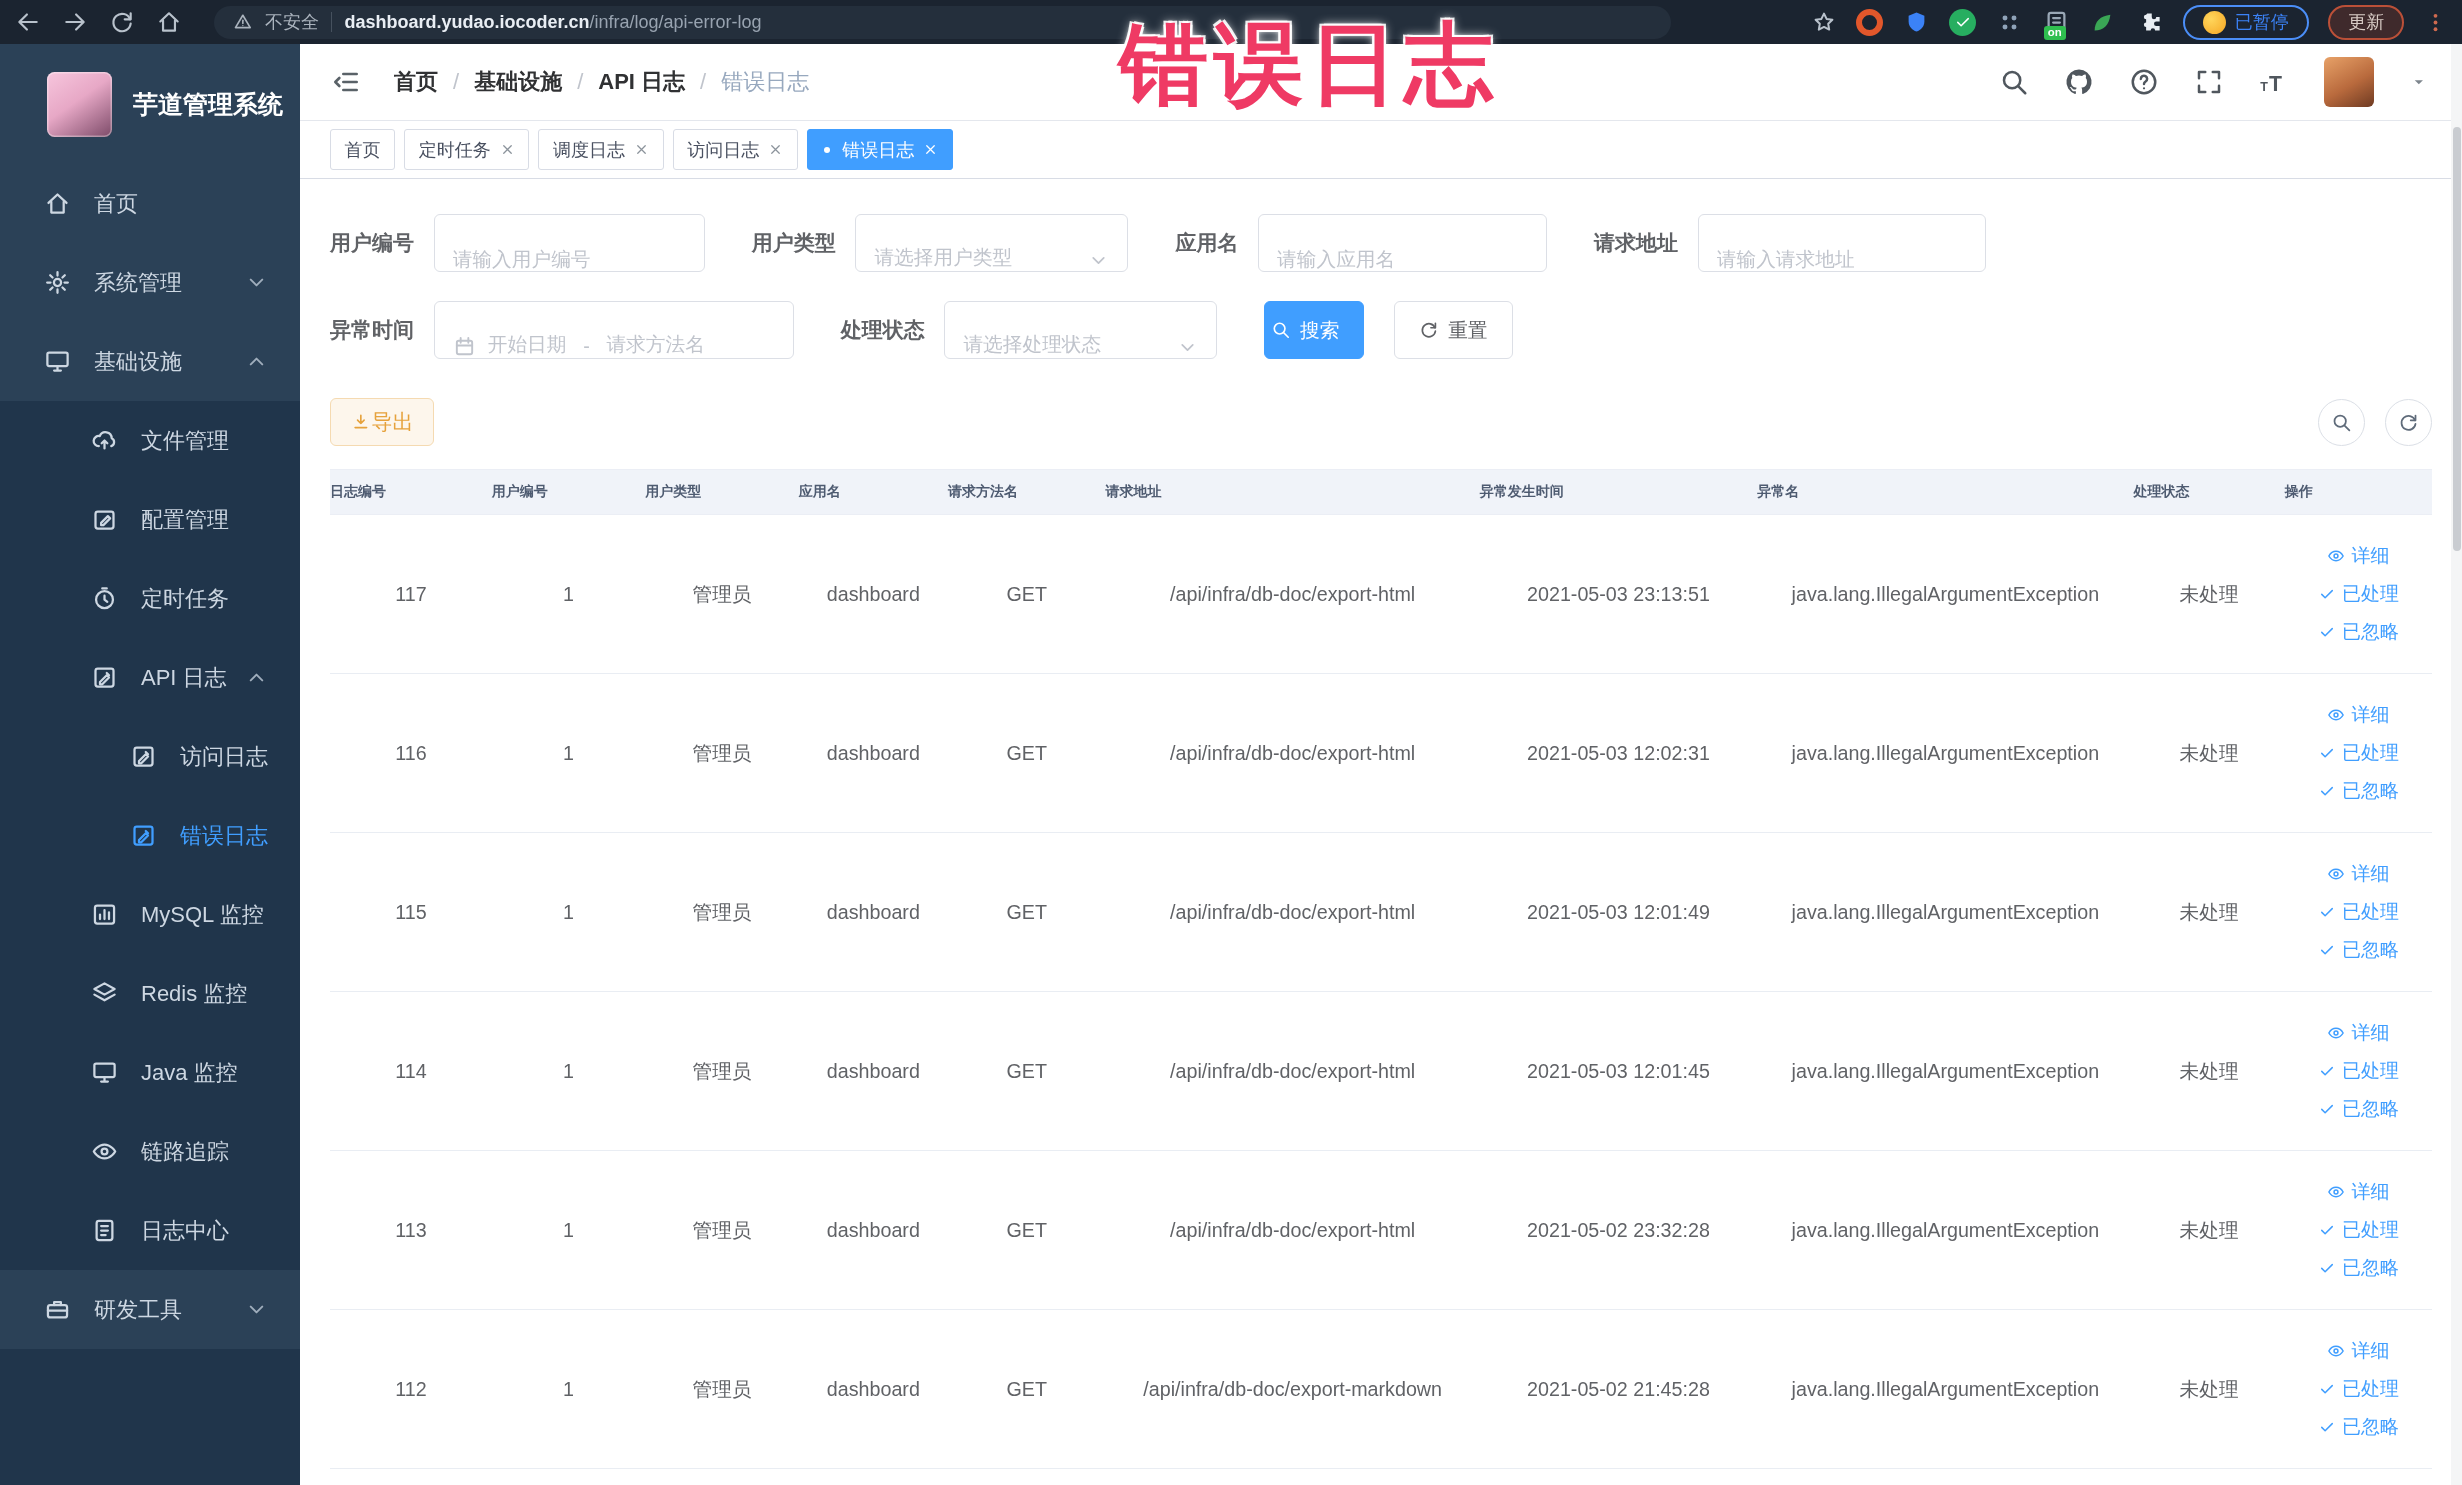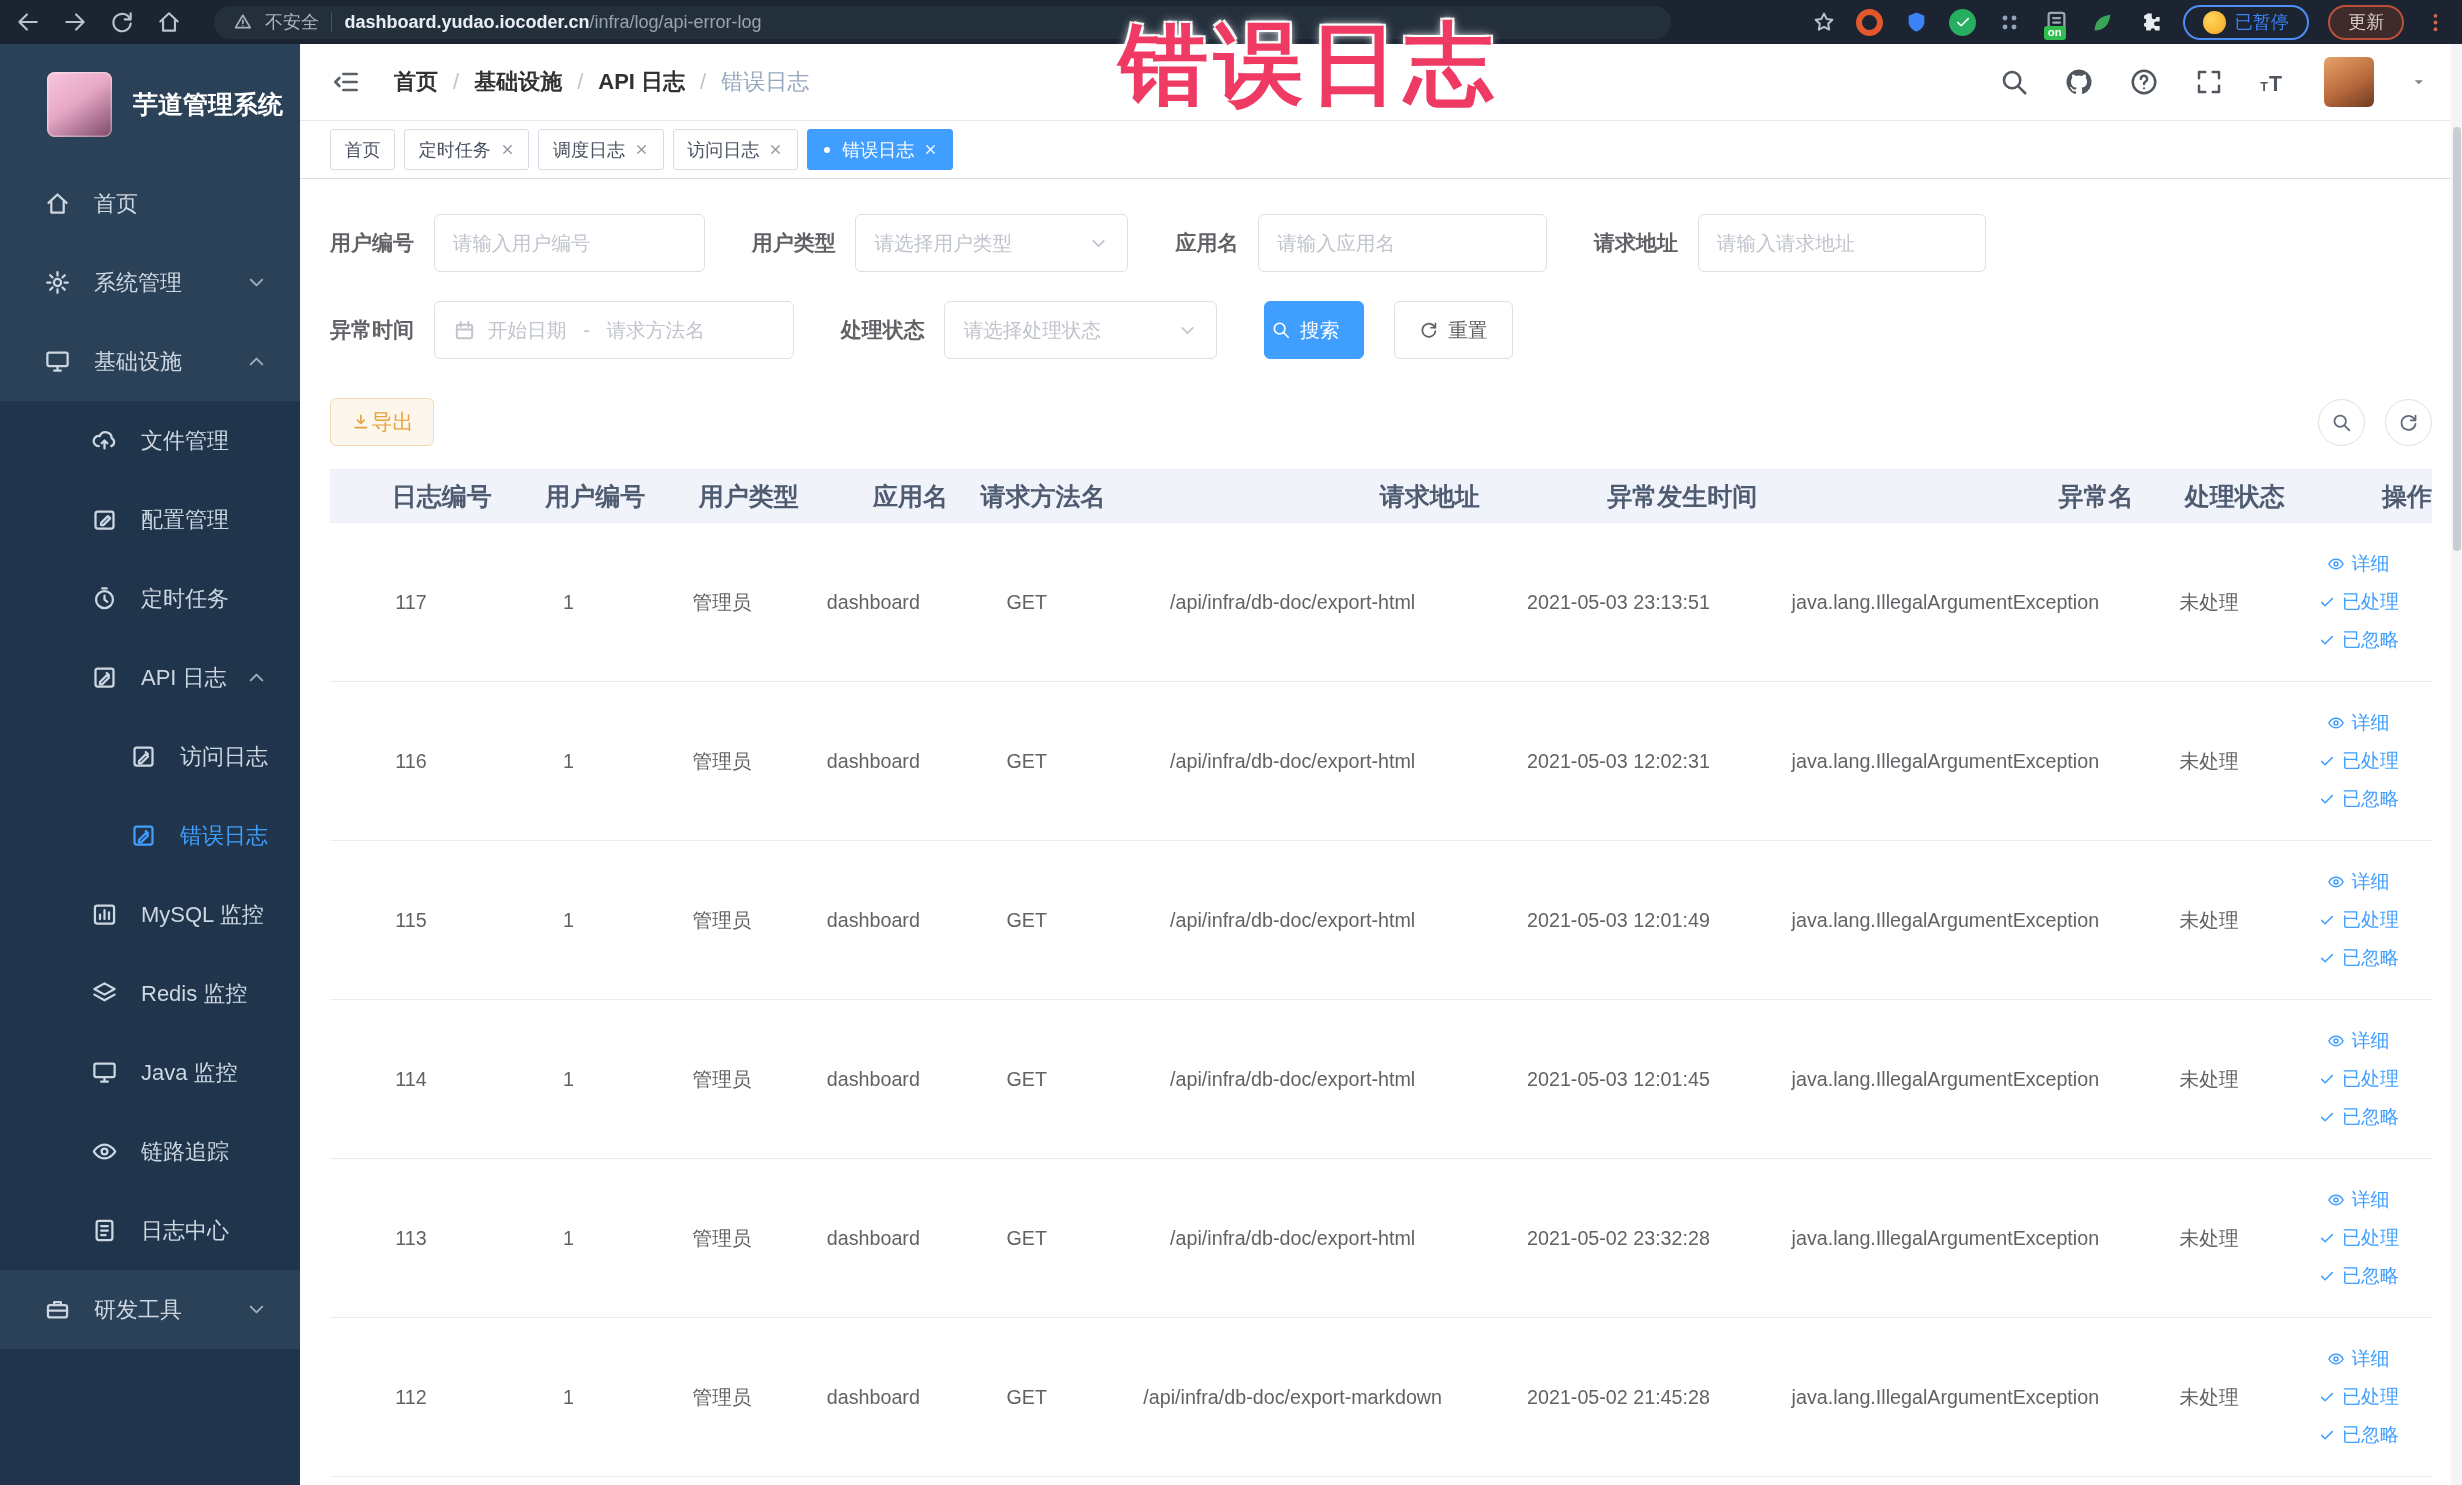--- a/index.html
+++ b/index.html
@@ -92,21 +92,21 @@
   .tag .x { width:15px; height:15px; color:#8b939b; }
   .tag.active { background:#409eff; border-color:#409eff; color:#fff; }
   .tag.active .dot { display:inline-flex; }
   .tag.active .x { color:#fff; }
 
   
   .content { flex:1; padding:0 30px; }
   .filter-row { display:flex; align-items:center; margin-top:35px; }
   .f-label { font-size:21px; color:#606266; font-weight:bold; margin-right:19.7px; white-space:nowrap; }
   .f-ctl { height:58px; border:1.5px solid #dcdfe6; border-radius:6px; background:#fff;
-    display:flex; align-items:center; padding:0 18px; font-size:19.7px; color:#c0c4cc;
+    display:flex; align-items:flex-end; padding:0 18px; font-size:19.7px; color:#c0c4cc;
     margin-right:47px; }
   .f-ctl input { border:none; outline:none; width:100%; font-size:19.7px; color:#606266;
     font-family:inherit; background:transparent; }
   .f-ctl input::placeholder { color:#c0c4cc; }
   .sel { justify-content:space-between; cursor:pointer; }
   .sel .ph { color:#c0c4cc; }
   .sel .chev-s { width:21px; height:21px; color:#c0c4cc; margin-left:15px; }
   .drange .cal { width:23px; height:23px; color:#c0c4cc; margin-right:12px; flex:0 0 23px; }
   .drange .dsep { margin:0 16.7px; color:#c0c4cc; }
   .btn { height:58px; border-radius:6px; font-size:19.7px; display:inline-flex; align-items:center;
@@ -119,22 +119,22 @@
   .btn-export { height:48px; padding:0 19.7px; background:#fdf6ec; border:1.5px solid #f5dab1;
     color:#e6a23c; font-size:21px; border-radius:6px; display:inline-flex; align-items:center;
     gap:1px; cursor:pointer; }
   .btn-export .b-ic { width:19.7px; height:19.7px; }
   .toolbar-right { margin-left:auto; display:flex; gap:19.7px; }
   .circle-btn { width:47px; height:47px; border-radius:50%; border:1.5px solid #dbdfe6; background:#fff;
     color:#5f6b7a; display:flex; align-items:center; justify-content:center; cursor:pointer; }
   .circle-btn .ic { width:21px; height:21px; }
 
   table.grid { width:100%; margin-top:23px; border-collapse:collapse; table-layout:fixed; }
-  .grid th { background:#f0f3f9; color:#4e5b71; font-size:25px; font-weight:bold; height:53px;
-    border-top:0.8px solid #ebeef5; border-bottom:0.8px solid #ebeef5; text-align:right; }
+  .grid th { background:#f0f3f9; color:#4e5b71; font-size:14px; font-weight:bold; height:45px;
+    border-top:0.8px solid #ebeef5; border-bottom:0.8px solid #ebeef5; text-align:left; }
   .grid td { height:159px; border-bottom:0.8px solid #e9edf3; font-size:19.7px; color:#606266;
     text-align:center; vertical-align:middle; word-wrap:break-word; }
   .row-actions { display:flex; flex-direction:column; align-items:center; gap:12px; }
   .act-link { color:#409eff; font-size:19px; display:inline-flex; align-items:center; gap:6px; cursor:pointer; }
   .act-link .a-ic { width:18px; height:18px; }
 
   
   .annotation { position:absolute; left:1119px; top:4.5px; z-index:9; font-size:89px; font-weight:800;
     color:#ef3a64; letter-spacing:6px; white-space:nowrap;
     text-shadow:0 0 4.5px #fff,0 0 10.6px #fff,2.3px 2.3px 0 rgba(255,255,255,.9),-2.3px -2.3px 0 rgba(255,255,255,.9),

